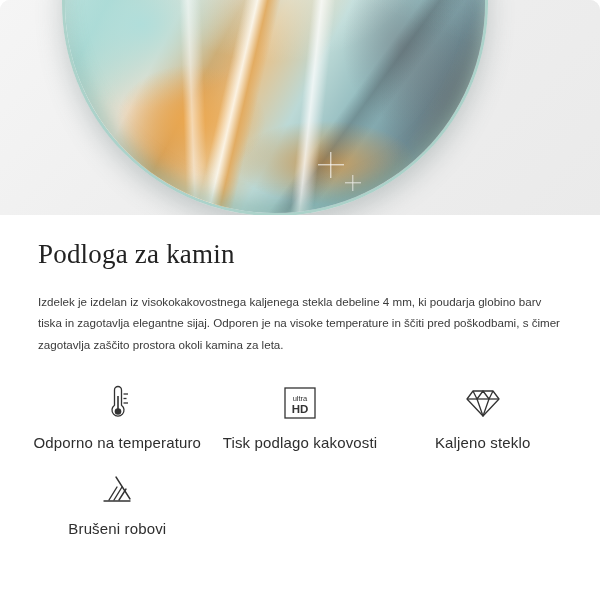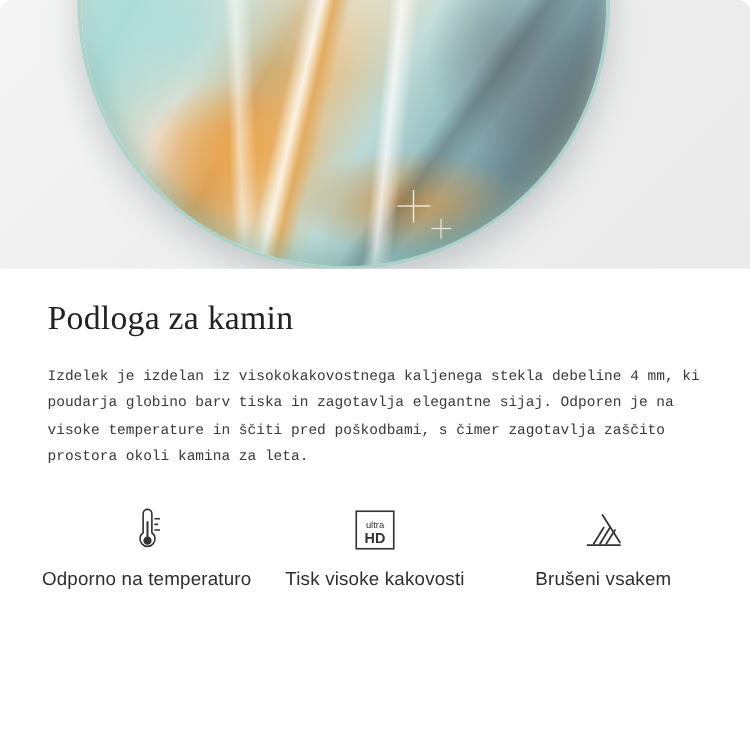--- a/index.html
+++ b/index.html
@@ -121,21 +121,21 @@
     font-family: "Liberation Serif", serif;
     font-weight: 400;
     font-size: 27px;
     line-height: 1.32;
     color: #222222;
     margin: 0 0 18px 0;
     letter-spacing: .2px;
   }
   h1.title .line { display: block; }
   p.desc {
-    font-family: Liberation Mono, monospace;
+    font-family: Liberation Sans, sans-serif;
     font-size: 11.6px;
     line-height: 1.85;
     color: #3a3a3a;
     margin: 0;
     max-width: 525px;
   }
 
   
   .features {
     margin-top: 26px;
@@ -208,33 +208,44 @@
     </div>
 
     <div class="feature">
       <div class="feature-icon">
         <svg width="36" height="36" viewBox="0 0 36 36">
           <rect x="3" y="3" width="30" height="30" fill="none" stroke="#333" stroke-width="1.3"></rect>
           <text x="18" y="16" font-family="Liberation Sans, sans-serif" font-size="7.5" fill="#333" text-anchor="middle">ultra</text>
           <text x="18" y="28" font-family="Liberation Sans, sans-serif" font-size="11.5" font-weight="bold" fill="#333" text-anchor="middle">HD</text>
         </svg>
       </div>
-      <div class="feature-label">Tisk visoke kakovosti</div>
-    </div>
-
-
+      <div class="feature-label">Tisk podlago kakovosti</div>
+    </div>
+
+
+    <div class="feature">
+      <div class="feature-icon">
+        <svg width="36" height="32" viewBox="0 0 36 32" fill="none" stroke="#333" stroke-width="1.3" stroke-linejoin="round">
+          <path d="M8 4h20l6 8-16 17L2 12l6-8z"></path>
+          <path d="M2 12h32"></path>
+          <path d="M8 4l4 8 6-8 6 8 4-8"></path>
+          <path d="M12 12l6 17 6-17"></path>
+        </svg>
+      </div>
+      <div class="feature-label">Kaljeno steklo</div>
+    </div>
 
     <div class="feature">
       <div class="feature-icon">
         <svg width="34" height="32" viewBox="0 0 34 32" fill="none" stroke="#333" stroke-width="1.4" stroke-linecap="round">
           <path d="M4 28h26"></path>
           <path d="M30 26L16 4"></path>
           <path d="M9 27l8-13"></path>
           <path d="M14 27l8-13"></path>
           <path d="M19 27l7-11"></path>
         </svg>
       </div>
-      <div class="feature-label">Brušeni vsakem</div>
+      <div class="feature-label">Brušeni robovi</div>
     </div>
 
 
   </div>
 </div>
 
 </body></html>

